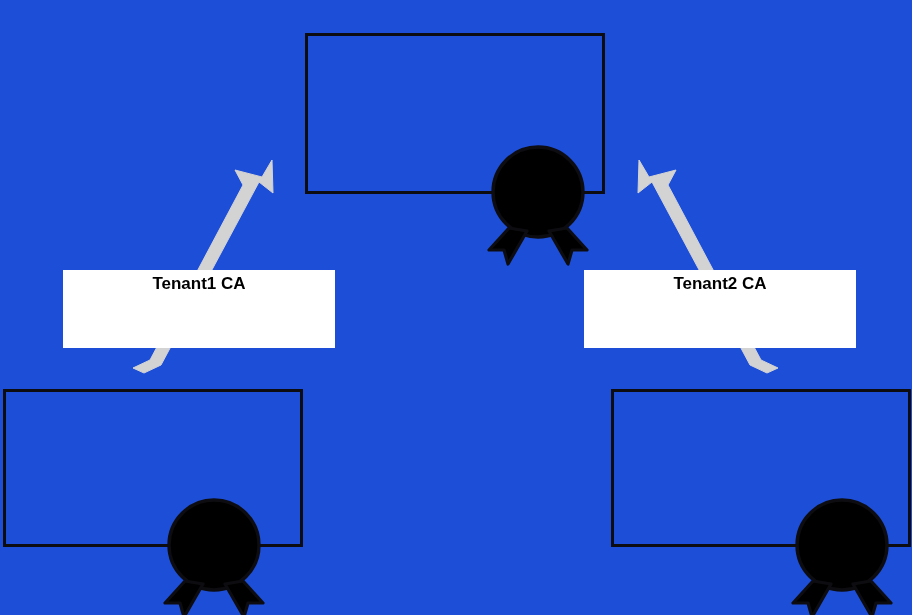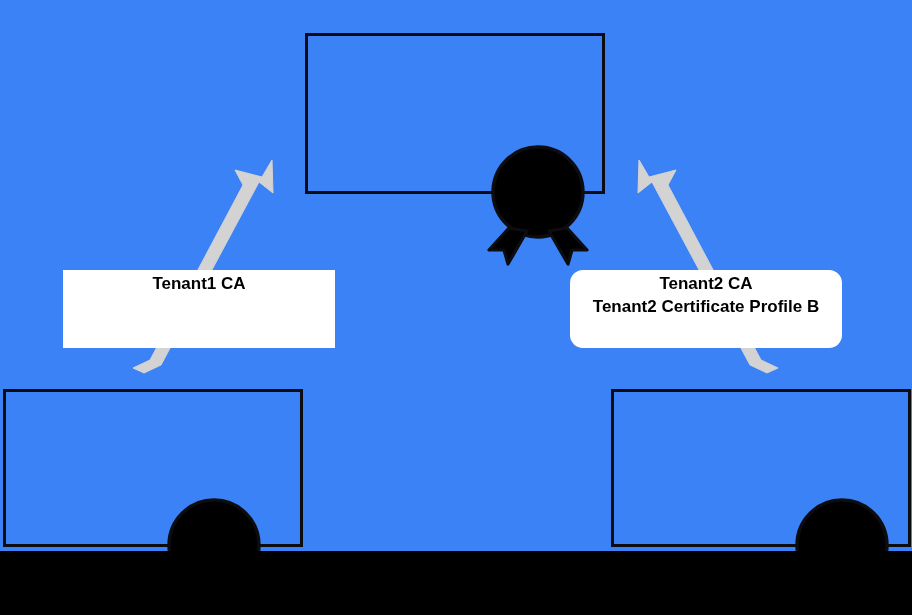--- a/index.html
+++ b/index.html
@@ -3,22 +3,22 @@
 <meta charset="utf-8">
 <style>
   html, body {
     margin: 0;
     padding: 0;
     background: #000000;
   }
   #stage {
     position: relative;
     width: 912px;
-    height: 551px;
-    background: #3b82f6;
+    height: 615px;
+    background: #1d4ed8;
     overflow: hidden;
     font-family: "Liberation Sans", sans-serif;
   }
   .layer {
     position: absolute;
     left: 0;
     top: 0;
     width: 912px;
     height: 615px;
   }
@@ -41,25 +41,24 @@
   }
   .label-line { display: block; }
 
   #label-tenant1 {
     left: 63px;
     top: 270px;
     width: 272px;
     height: 78px;
   }
   #label-tenant2 {
-    left: 570px;
+    left: 584px;
     top: 270px;
     width: 272px;
     height: 78px;
-    border-radius: 13px;
   }
 </style>
 </head>
 <body>
 
 <div id="stage">
 
   <svg class="layer" id="node-layer" viewBox="0 0 912 615">
 
     <g>
@@ -115,16 +114,15 @@
                L 767 373 Z" fill="#d3d3d3" stroke="#d3d3d3" stroke-width="1" stroke-linejoin="round"></path>
     </g>
   </svg>
 
   <div class="label-box" id="label-tenant1">
     <span class="label-line">Tenant1 CA</span>
   </div>
 
   <div class="label-box" id="label-tenant2">
     <span class="label-line">Tenant2 CA</span>
-    <span class="label-line">Tenant2 Certificate Profile B</span>
   </div>
 
 </div>
 
 </body></html>

